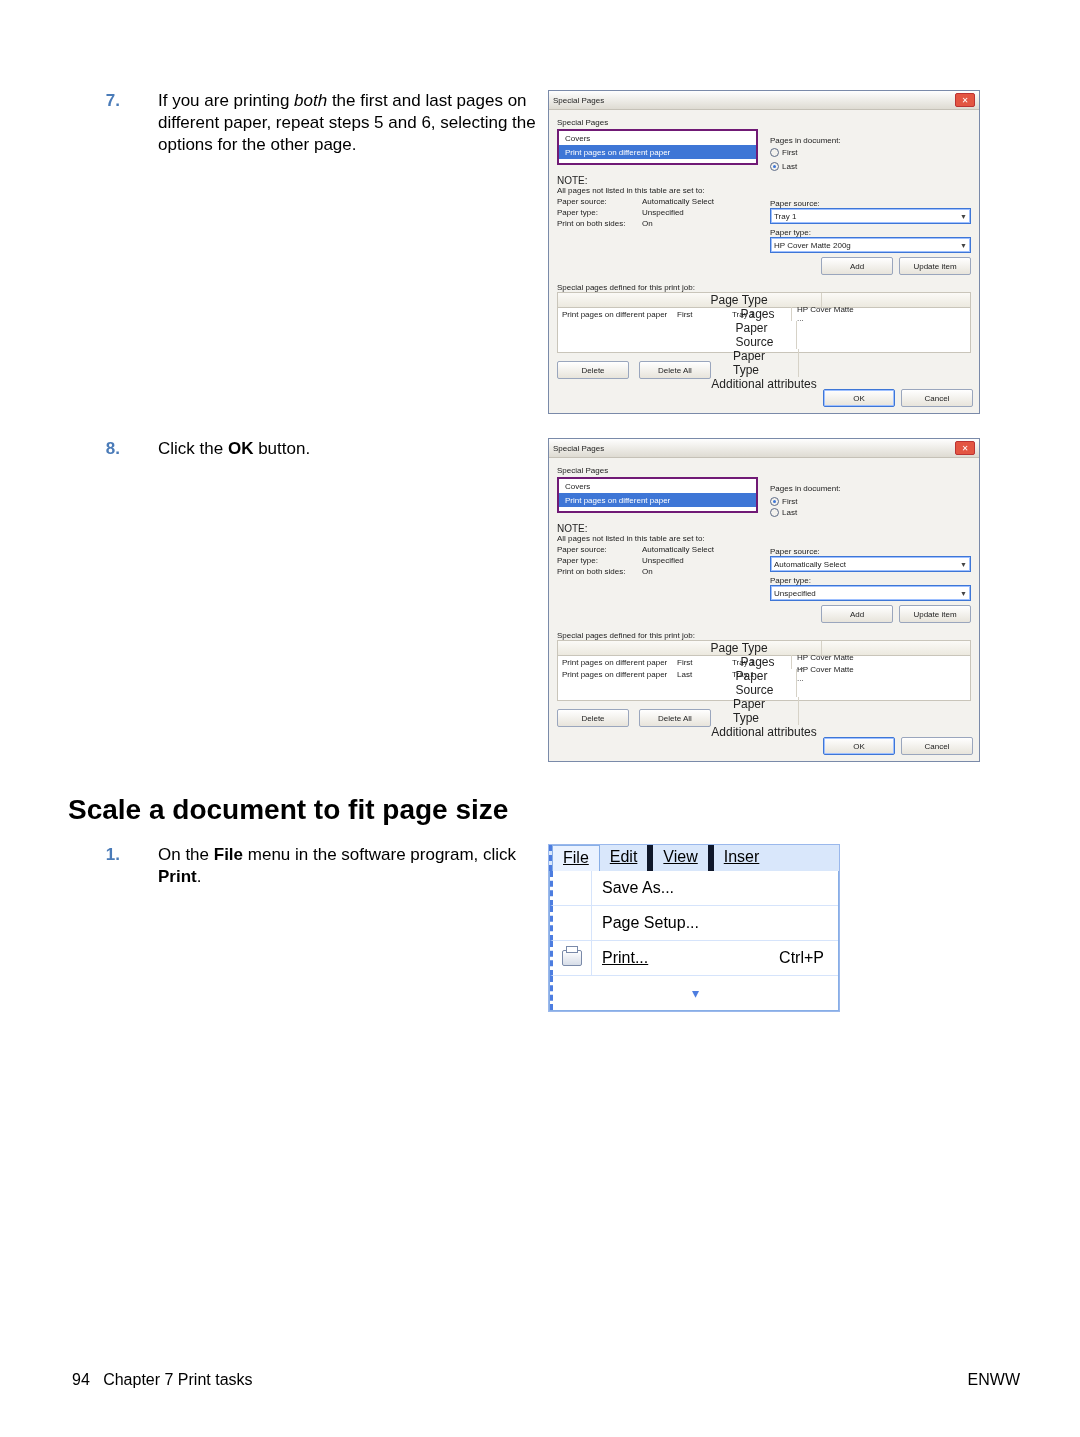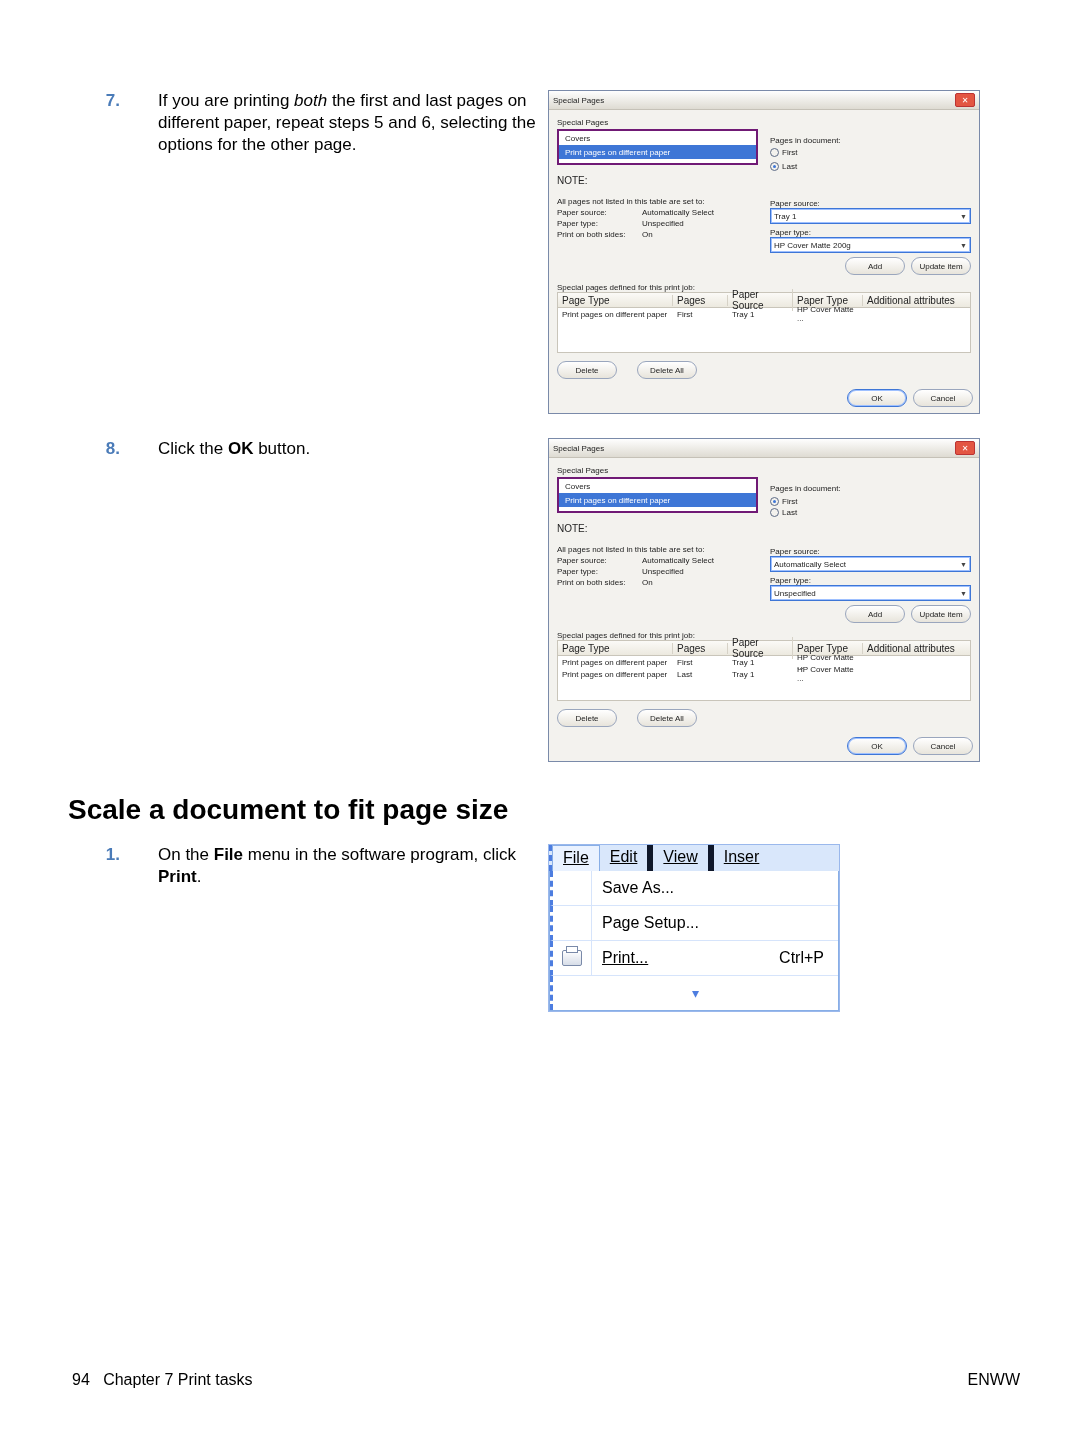--- a/index.html
+++ b/index.html
@@ -20,38 +20,38 @@
   .sp-list{border:2px solid #701a75;background:#fff;height:32px;}
   .sp-list-row{height:14px;display:flex;align-items:center;padding-left:6px;}
   .sp-list-row.sel{background:#3e76d6;color:#fff;}
   .sp-two{display:flex;gap:12px;}
   .sp-left{flex:1;}
   .sp-right{flex:1;}
   .kv{display:flex;font-size:8px;margin-top:2px;}
   .kv .k{width:85px;}
   .kv .v{flex:1;}
   .note-hd{font-size:10px;margin-top:10px;}
-  .note-txt{font-size:8px;margin-top:11px;}
+  .note-txt{font-size:8px;margin-top:0;}
   .radio{display:inline-flex;align-items:center;gap:3px;font-size:8px;}
   .radio-circle{width:7px;height:7px;border:1px solid #5d6b86;border-radius:50%;display:inline-flex;align-items:center;justify-content:center;}
   .radio-dot{width:3px;height:3px;background:#3e76d6;border-radius:50%;}
   .fld-lbl{font-size:8px;margin-top:4px;}
   .combo{height:14px;border:1px solid #9aa6bd;background:#fff;display:flex;align-items:center;padding:0 3px;justify-content:space-between;font-size:8px;}
   .combo.hl{border:1px solid #3e76d6;box-shadow:0 0 0 1px #9ec0ff inset;}
   .combo .arrow{font-size:7px;color:#444;}
   .btn-row{display:flex;justify-content:flex-end;gap:6px;margin-top:4px;}
-  .btn-s{height:16px;min-width:46px;border:1px solid #9aa6bd;border-radius:9px;background:linear-gradient(#fff,#e7e4db);display:flex;align-items:center;justify-content:center;font-size:8px;padding:0 6px;}
+  .btn-s{height:16px;min-width:46px;border:1px solid #9aa6bd;border-radius:2px;background:linear-gradient(#fff,#e7e4db);display:flex;align-items:center;justify-content:center;font-size:8px;padding:0 12px;}
   .btn-s.primary{border:1px solid #3e76d6;box-shadow:0 0 0 1px #9ec0ff inset;}
-  .tbl-hd{display:flex;font-size:10px;border:1px solid #c9c5ba;background:linear-gradient(#fbfaf7,#ece9df);height:14px;align-items:center;}
+  .tbl-hd{display:flex;font-size:12px;border:1px solid #c9c5ba;background:linear-gradient(#fbfaf7,#ece9df);height:14px;align-items:center;flex-direction:column;}
   .tbl-hd>div{border-right:1px solid #d6d2c7;padding:0 4px;box-sizing:border-box;}
   .c1{width:115px}.c2{width:55px}.c3{width:65px}.c4{width:70px}.c5{flex:1;border-right:none!important;}
   .tbl-body{border:1px solid #c9c5ba;border-top:none;height:44px;background:#fff;}
   .tbl-row{display:flex;font-size:8px;height:12px;align-items:center;}
   .tbl-row>div{padding:0 4px;box-sizing:border-box;}
-  .tbl-btm{display:flex;gap:20px;margin-top:8px;}
+  .tbl-btm{display:flex;gap:10px;margin-top:8px;}
   .dlg-footer{display:flex;justify-content:flex-end;gap:6px;padding:6px;}
   
   .menuwin{width:290px;border:1px solid #9ab8ec;font-family:Tahoma,Arial,sans-serif;}
   .menubar{display:flex;height:26px;align-items:stretch;font-size:16px;background:#d9e7fb;border-left:3px dashed #4d7de0;}
   .menubar .mitemTop{padding:3px 10px 0 10px;border-right:6px solid #0f172a;} 
   .menubar .mitemTop.open{background:#eaf2ff;border:1px solid #88aee6;border-bottom:none;}
   .dropdown{border:1px solid #88aee6;border-top:none;background:#fff;}
   .ddrow{display:flex;align-items:center;height:34px;border-bottom:1px solid #d6e4fb;border-left:3px dashed #4d7de0;}
   .ddrow:last-child{border-bottom:none;}
   .iconcell{width:38px;display:flex;align-items:center;justify-content:center;border-right:1px solid #d6e4fb;height:100%;}

